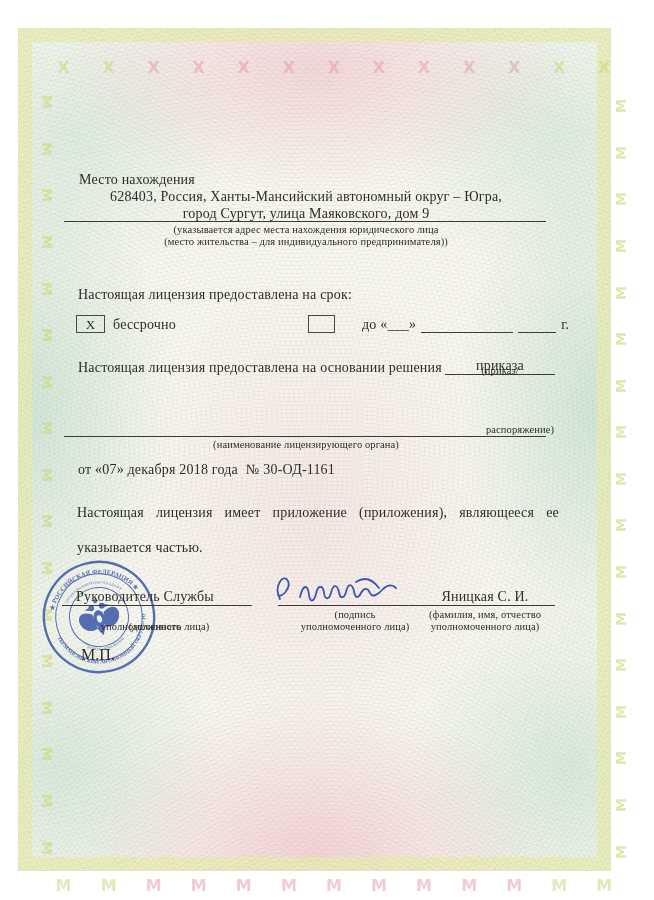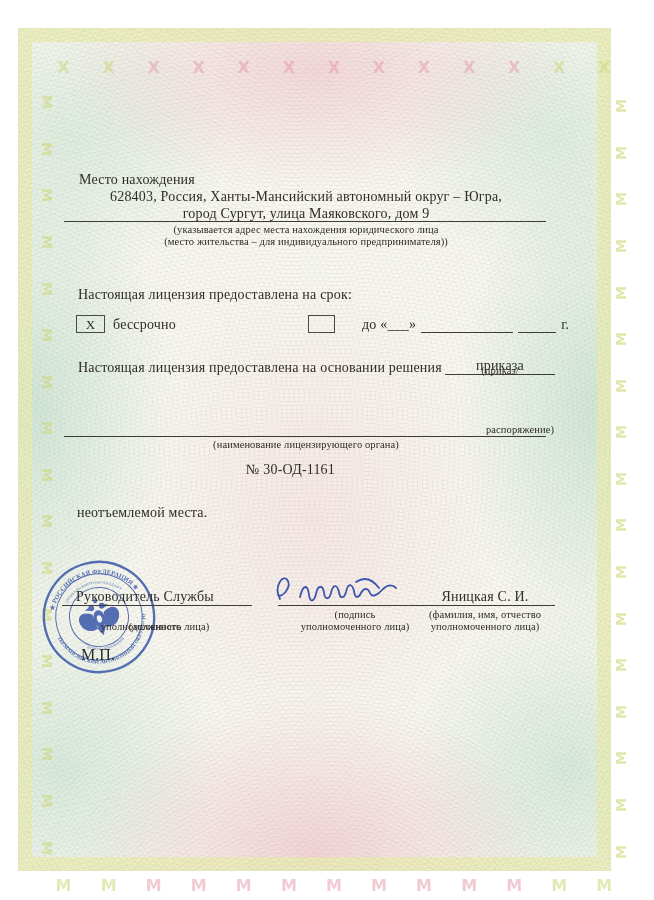--- a/index.html
+++ b/index.html
@@ -162,24 +162,26 @@
     <span class="uline" style="width:38px;"></span>
     <span>г.</span>
   </div>
   <div class="abs t ctr" style="left:445px; top:358px; width:110px;">приказа</div>
   <div class="rule" style="left:445px; top:374px; width:110px;"></div>
   <div class="abs small ctr" style="left:445px; top:365px; width:110px;">(приказ/</div>
   <div class="abs small ctr" style="left:465px; top:389px; width:110px;margin-top:35px;">распоряжение)</div>
   <div class="rule" style="left:64px; top:436px; width:482px;"></div>
   <div class="abs small ctr" style="left:65px; top:439px; width:482px;">(наименование лицензирующего органа)</div>
 
+  <div class="abs t" style="left:78px; top:462px;">от «07» декабря 2018 года</div>
   <div class="abs t" style="left:246px; top:462px;">№ 30-ОД-1161</div>
 
   <div class="abs t" style="left:77px; top:504px; width:482px; line-height:17.5px;">
-    <div>неотъемлемой места.</div>
+    <div class="justify-line">Настоящая лицензия имеет приложение (приложения), являющееся ее</div>
+    <div>указывается частью.</div>
   </div>
 
   <svg class="stamp" viewBox="0 0 120 120">
     <g fill="none" stroke="#3f5cab">
       <circle cx="60" cy="60" r="56" stroke-width="2.4"></circle>
       <circle cx="60" cy="60" r="44" stroke-width="1"></circle>
       <circle cx="60" cy="60" r="30" stroke-width="1"></circle>
     </g>
     <path id="arcT" d="M 12,64 A 48,48 0 0 1 108,64" fill="none"></path>
     <path id="arcB" d="M 14,70 A 47,47 0 0 0 106,70" fill="none"></path>

